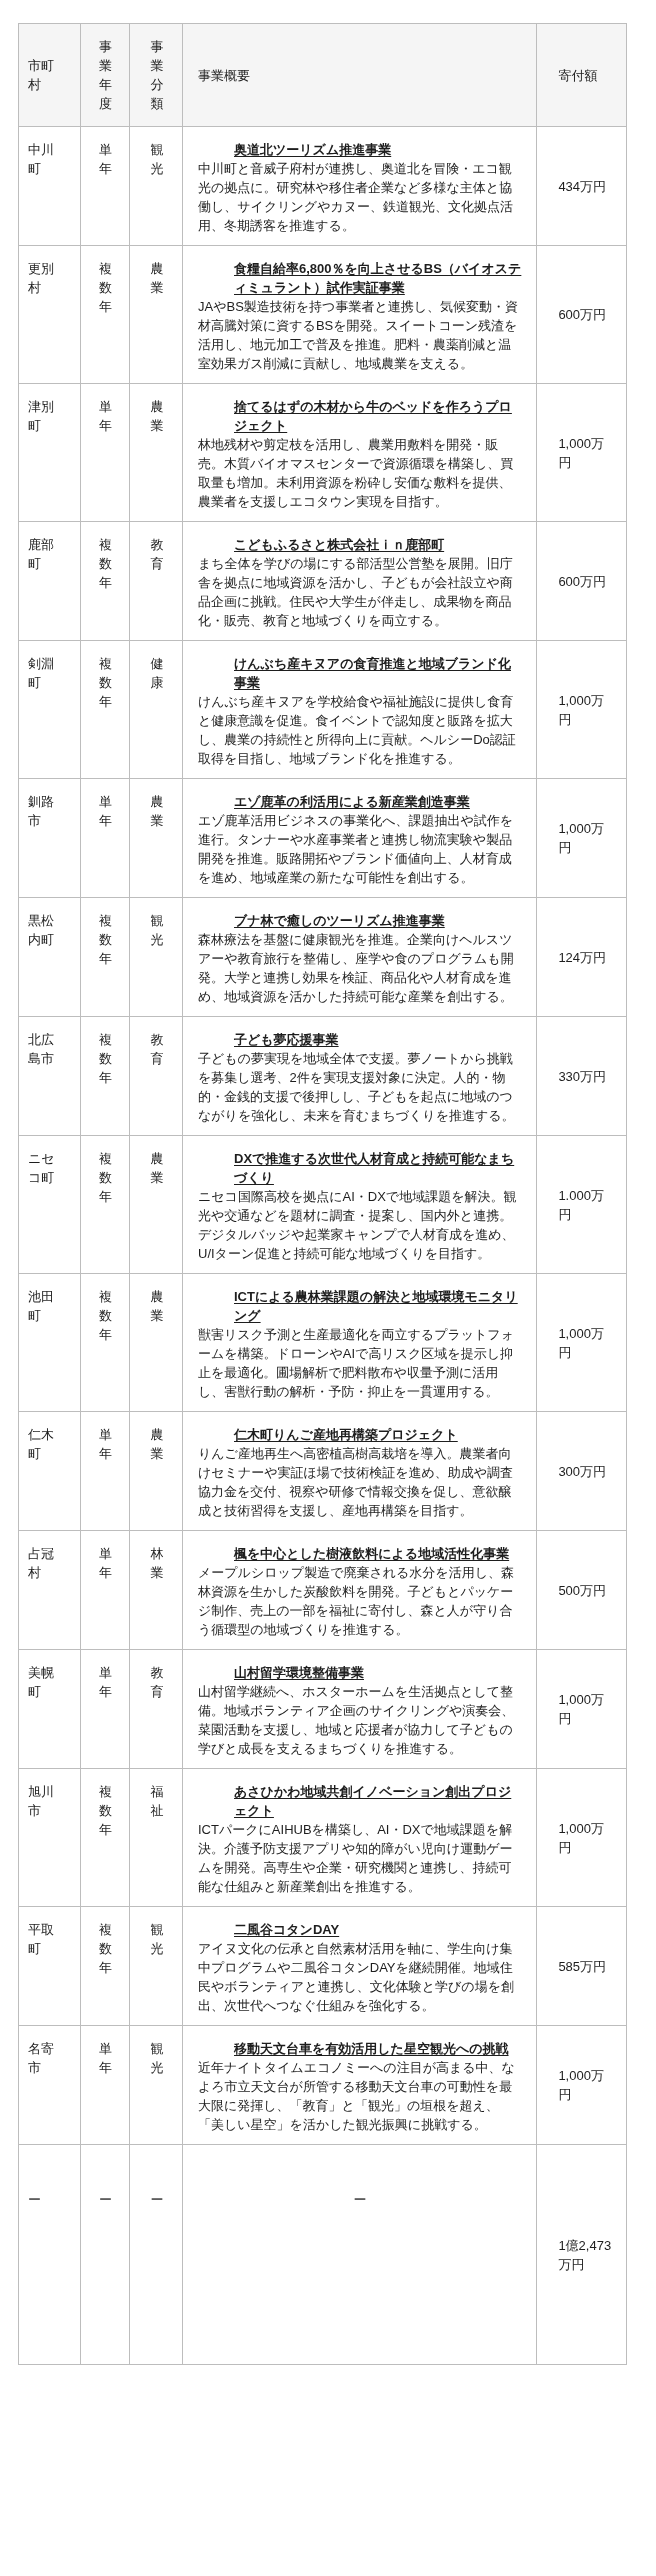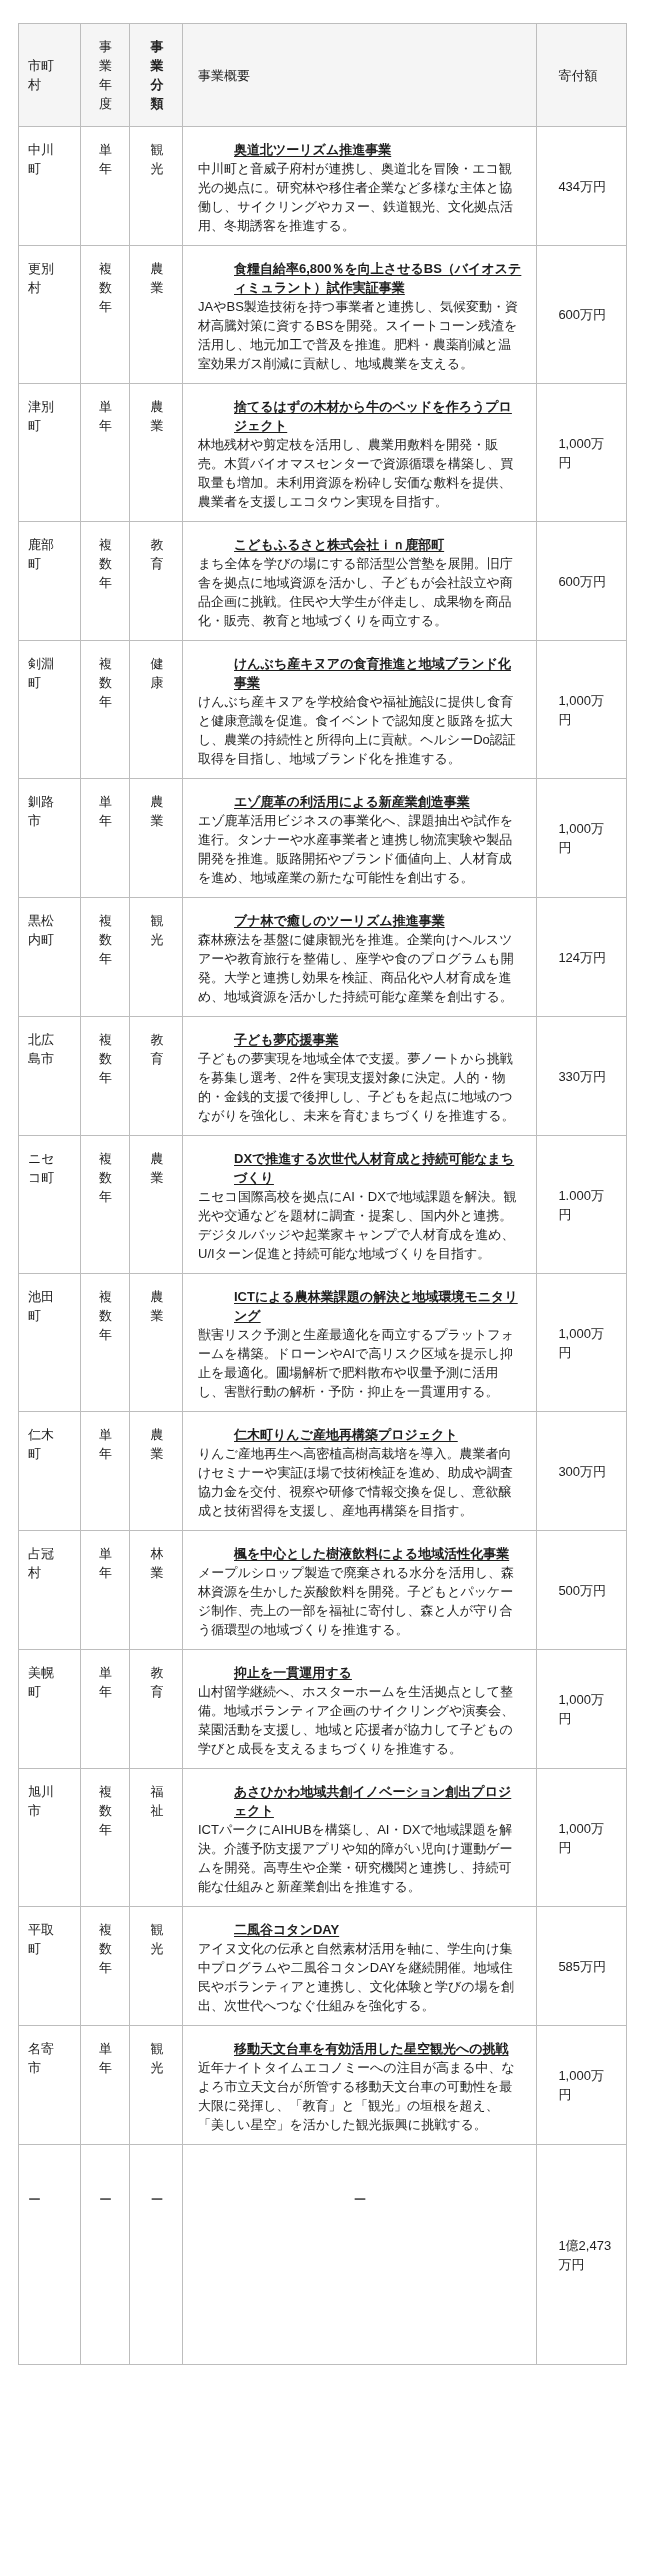--- a/index.html
+++ b/index.html
@@ -30,21 +30,21 @@
     overflow-wrap:anywhere;
   }
   thead th{
     background:#f5f5f5;
     vertical-align:middle;
     text-align:left;
     color:#222;
   }
   th.c1{padding:13px 20px 13px 9px;text-align:left;}
   th.c2{padding:13px 18px 13px 18px;}
-  th.c3{padding:13px 20px 13px 20.5px;font-weight:bold;}
+  th.c3{padding:13px 20px 13px 20.5px;}
   th.c4{padding:13px 14px 13px 15px;}
   th.c5{padding:13px 10.7px 13px 21.4px;}
   td.c1{padding:13px 20px 10px 9px;}
   td.c2{padding:13px 18px 10px 18px;text-align:left;}
   td.c3{padding:13px 20px 10px 20.5px;text-align:center;}
   td.c4{padding:13px 14px 10px 15px;}
   td.c5{
     padding:10px 10.7px 10px 21.4px;
     vertical-align:middle;
   }
@@ -203,21 +203,21 @@
           <div class="title">楓を中心とした樹液飲料による地域活性化事業</div>
           <div class="desc">メープルシロップ製造で廃棄される水分を活用し、森林資源を生かした炭酸飲料を開発。子どもとパッケージ制作、売上の一部を福祉に寄付し、森と人が守り合う循環型の地域づくりを推進する。</div>
         </td>
         <td class="c5">500万円</td>
       </tr>
       <tr>
         <td class="c1">美幌町</td>
         <td class="c2">単年</td>
         <td class="c3">教育</td>
         <td class="c4">
-          <div class="title">抑止を一貫運用する</div>
+          <div class="title">山村留学環境整備事業</div>
           <div class="desc">山村留学継続へ、ホスターホームを生活拠点として整備。地域ボランティア企画のサイクリングや演奏会、菜園活動を支援し、地域と応援者が協力して子どもの学びと成長を支えるまちづくりを推進する。</div>
         </td>
         <td class="c5">1,000万円</td>
       </tr>
       <tr>
         <td class="c1">旭川市</td>
         <td class="c2">複数年</td>
         <td class="c3">福祉</td>
         <td class="c4">
           <div class="title">あさひかわ地域共創イノベーション創出プロジェクト</div>

